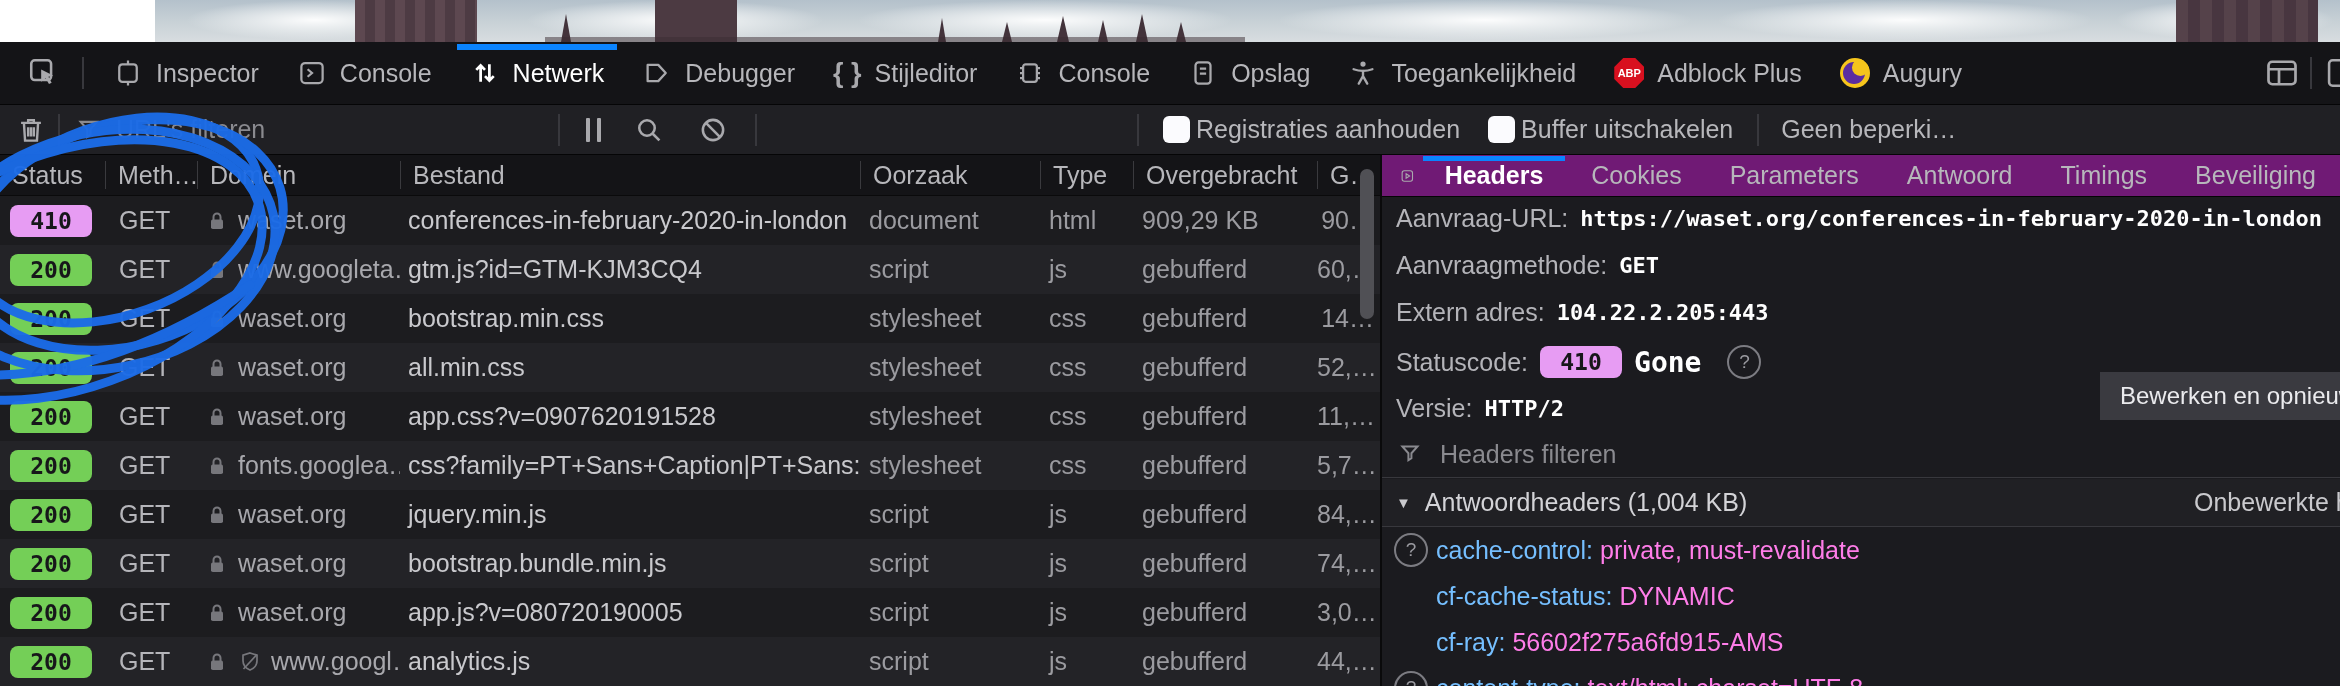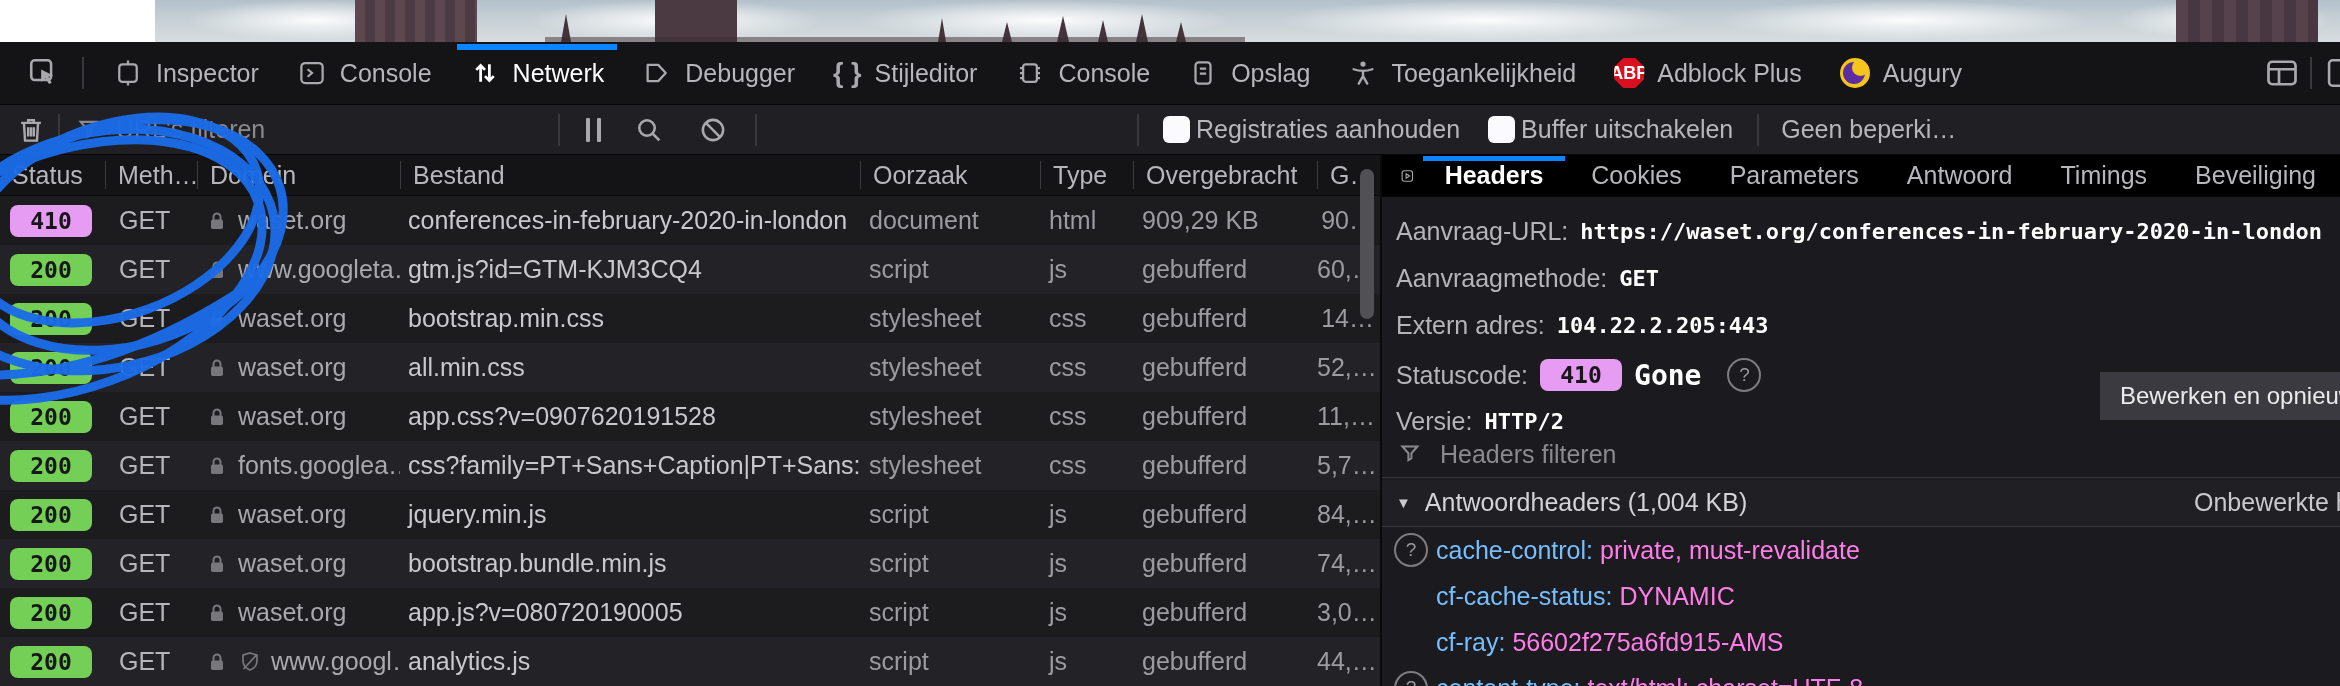--- a/index.html
+++ b/index.html
@@ -23,21 +23,21 @@
     border-bottom:1px solid #050506;display:flex;align-items:center;padding-left:16px;box-sizing:border-box;}
   .tool-tab{position:relative;display:flex;align-items:center;gap:13px;height:100%;padding:0 19px;
     font-size:25px;color:#b7b7bb;cursor:default;white-space:nowrap;}
   .tool-tab.active{color:#fff;}
   .tool-tab.active::before{content:"";position:absolute;left:6px;right:6px;top:2px;height:6px;background:#0a84ff;}
   .ticon{width:30px;height:30px;flex:0 0 auto;color:#a9a9ad;}
   .glyph{font-size:27px;color:#a9a9ad;font-weight:600;}
   .vsep{width:2px;height:32px;background:#38383d;margin:0 10px;flex:0 0 auto;}
   .picker-box{display:flex;align-items:center;justify-content:center;width:56px;height:100%;}
   .tb-right{margin-left:auto;display:flex;align-items:center;}
-  .abp-badge{width:30px;height:30px;background:#d8101f;color:#fff;font-weight:700;font-size:18px;
+  .abp-badge{width:30px;height:30px;background:#d8101f;color:#fff;font-weight:700;font-size:11px;
     display:flex;align-items:center;justify-content:center;
     clip-path:polygon(30% 0,70% 0,100% 30%,100% 70%,70% 100%,30% 100%,0 70%,0 30%);}
   .augury-badge{position:relative;width:30px;height:30px;border-radius:50%;background:#f6c51c;overflow:hidden;}
   .augury-badge::after{content:"";position:absolute;width:22px;height:22px;border-radius:50%;background:#5b2da0;left:3px;top:4px;}
   .augury-badge::before{content:"";position:absolute;width:17px;height:17px;border-radius:50%;background:#f6c51c;left:12px;top:1px;z-index:2;}
 
   
   .filterbar{position:absolute;left:0;top:105px;width:2340px;height:50px;background:#202024;
     border-bottom:1px solid #050506;display:flex;align-items:center;padding-left:14px;box-sizing:border-box;font-size:25px;}
   .urlfilter{flex:0 0 430px;background:transparent;border:none;outline:none;color:#c7c7cb;
@@ -67,27 +67,27 @@
   .c-domain{display:flex;align-items:center;gap:9px;padding-left:8px;overflow:hidden;color:#a8a8ad;}
   .c-domain .ticon{width:24px;height:24px;color:#77777c;}
   .c-file{padding-left:8px;overflow:hidden;color:#c9c9cd;}
   .c-cause,.c-type,.c-transf{padding-left:9px;overflow:hidden;color:#9b9ba0;}
   .c-size{text-align:right;padding-right:6px;overflow:hidden;color:#9b9ba0;}
   .tscroll{position:absolute;right:6px;top:14px;width:14px;height:150px;border-radius:7px;background:#505055;}
 
   
   .detail{position:absolute;left:1380px;top:155px;width:960px;height:531px;background:#1b1b1f;
     border-left:2px solid #0a0a0b;box-sizing:border-box;}
-  .dtabs{height:41px;background:#000000;border-bottom:1px solid #050506;display:flex;align-items:center;
+  .dtabs{height:41px;background:#701a75;border-bottom:1px solid #050506;display:flex;align-items:center;
     font-size:25px;color:#b7b7bb;padding-left:12px;}
   .dtab{position:relative;height:100%;display:flex;align-items:center;padding:0 24px;white-space:nowrap;}
   .dtab.active{color:#fff;font-weight:700;}
   .dtab.active::before{content:"";position:absolute;left:2px;right:2px;top:1px;height:5px;background:#0a84ff;}
   .dplay{width:30px;height:30px;color:#a9a9ad;margin:0 6px;}
-  .drow{position:absolute;left:14px;display:flex;align-items:center;gap:12px;font-size:25px;color:#b4b4b9;white-space:nowrap;margin-top:13px;}
+  .drow{position:absolute;left:14px;display:flex;align-items:center;gap:12px;font-size:25px;color:#b4b4b9;white-space:nowrap;}
   .dval{color:#fff;font-family:"DejaVu Sans Mono",monospace;font-weight:700;font-size:22px;}
   .help{width:30px;height:30px;border:2px solid #7c7c82;border-radius:50%;color:#9a9aa0;font-size:19px;
     display:inline-flex;align-items:center;justify-content:center;flex:0 0 auto;}
   .resend{position:absolute;left:718px;top:217px;height:48px;width:320px;background:#3a3a40;border:none;
     color:#ebebee;font-size:24px;font-family:"Liberation Sans",sans-serif;text-align:left;padding:0 20px;white-space:nowrap;}
   .dfilter{position:absolute;left:0;top:276px;width:960px;height:47px;display:flex;align-items:center;
     gap:14px;padding-left:16px;box-sizing:border-box;border-bottom:1px solid #38383d;color:#8a8a8f;}
   .dfilter .ticon{width:26px;height:26px;color:#8a8a8f;}
   .hfilter{background:transparent;border:none;outline:none;font-size:25px;color:#c7c7cb;font-family:"Liberation Sans",sans-serif;flex:1;}
   .hfilter::placeholder{color:#8a8a8f;}

